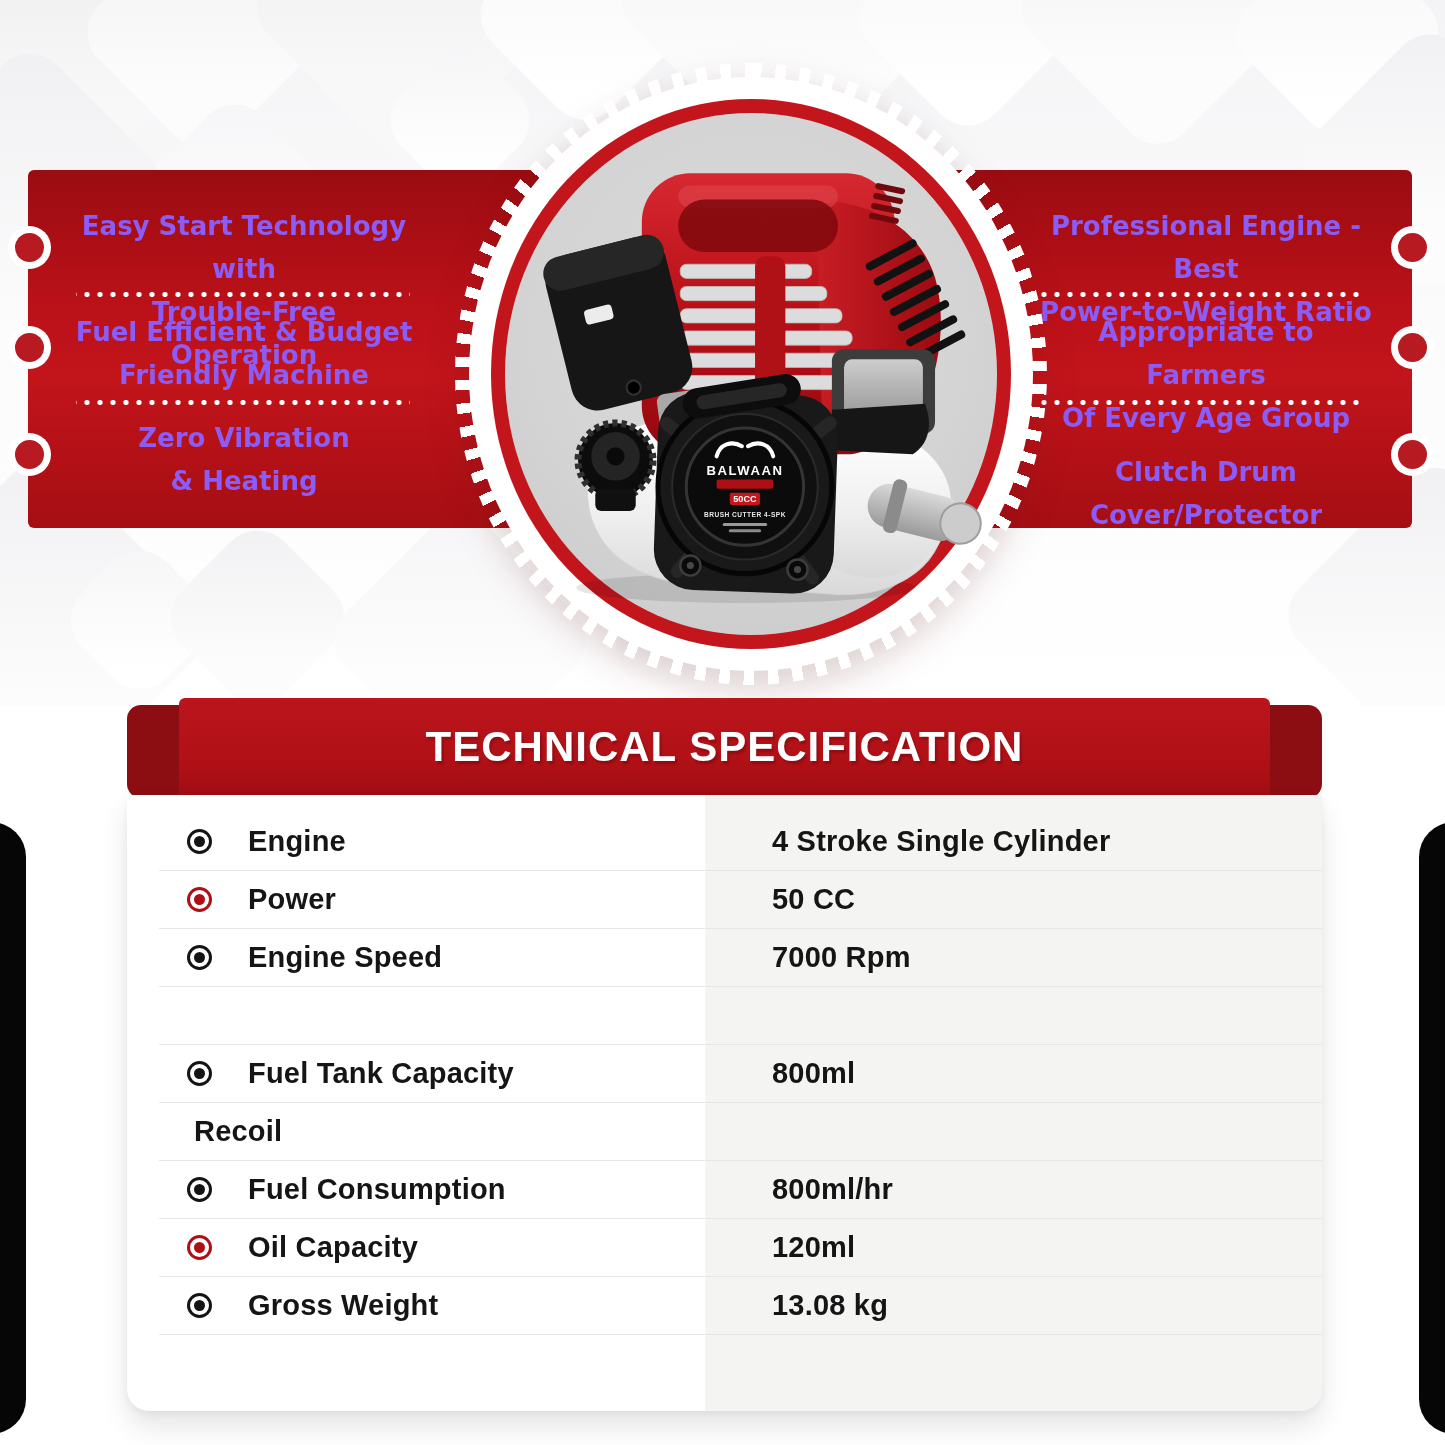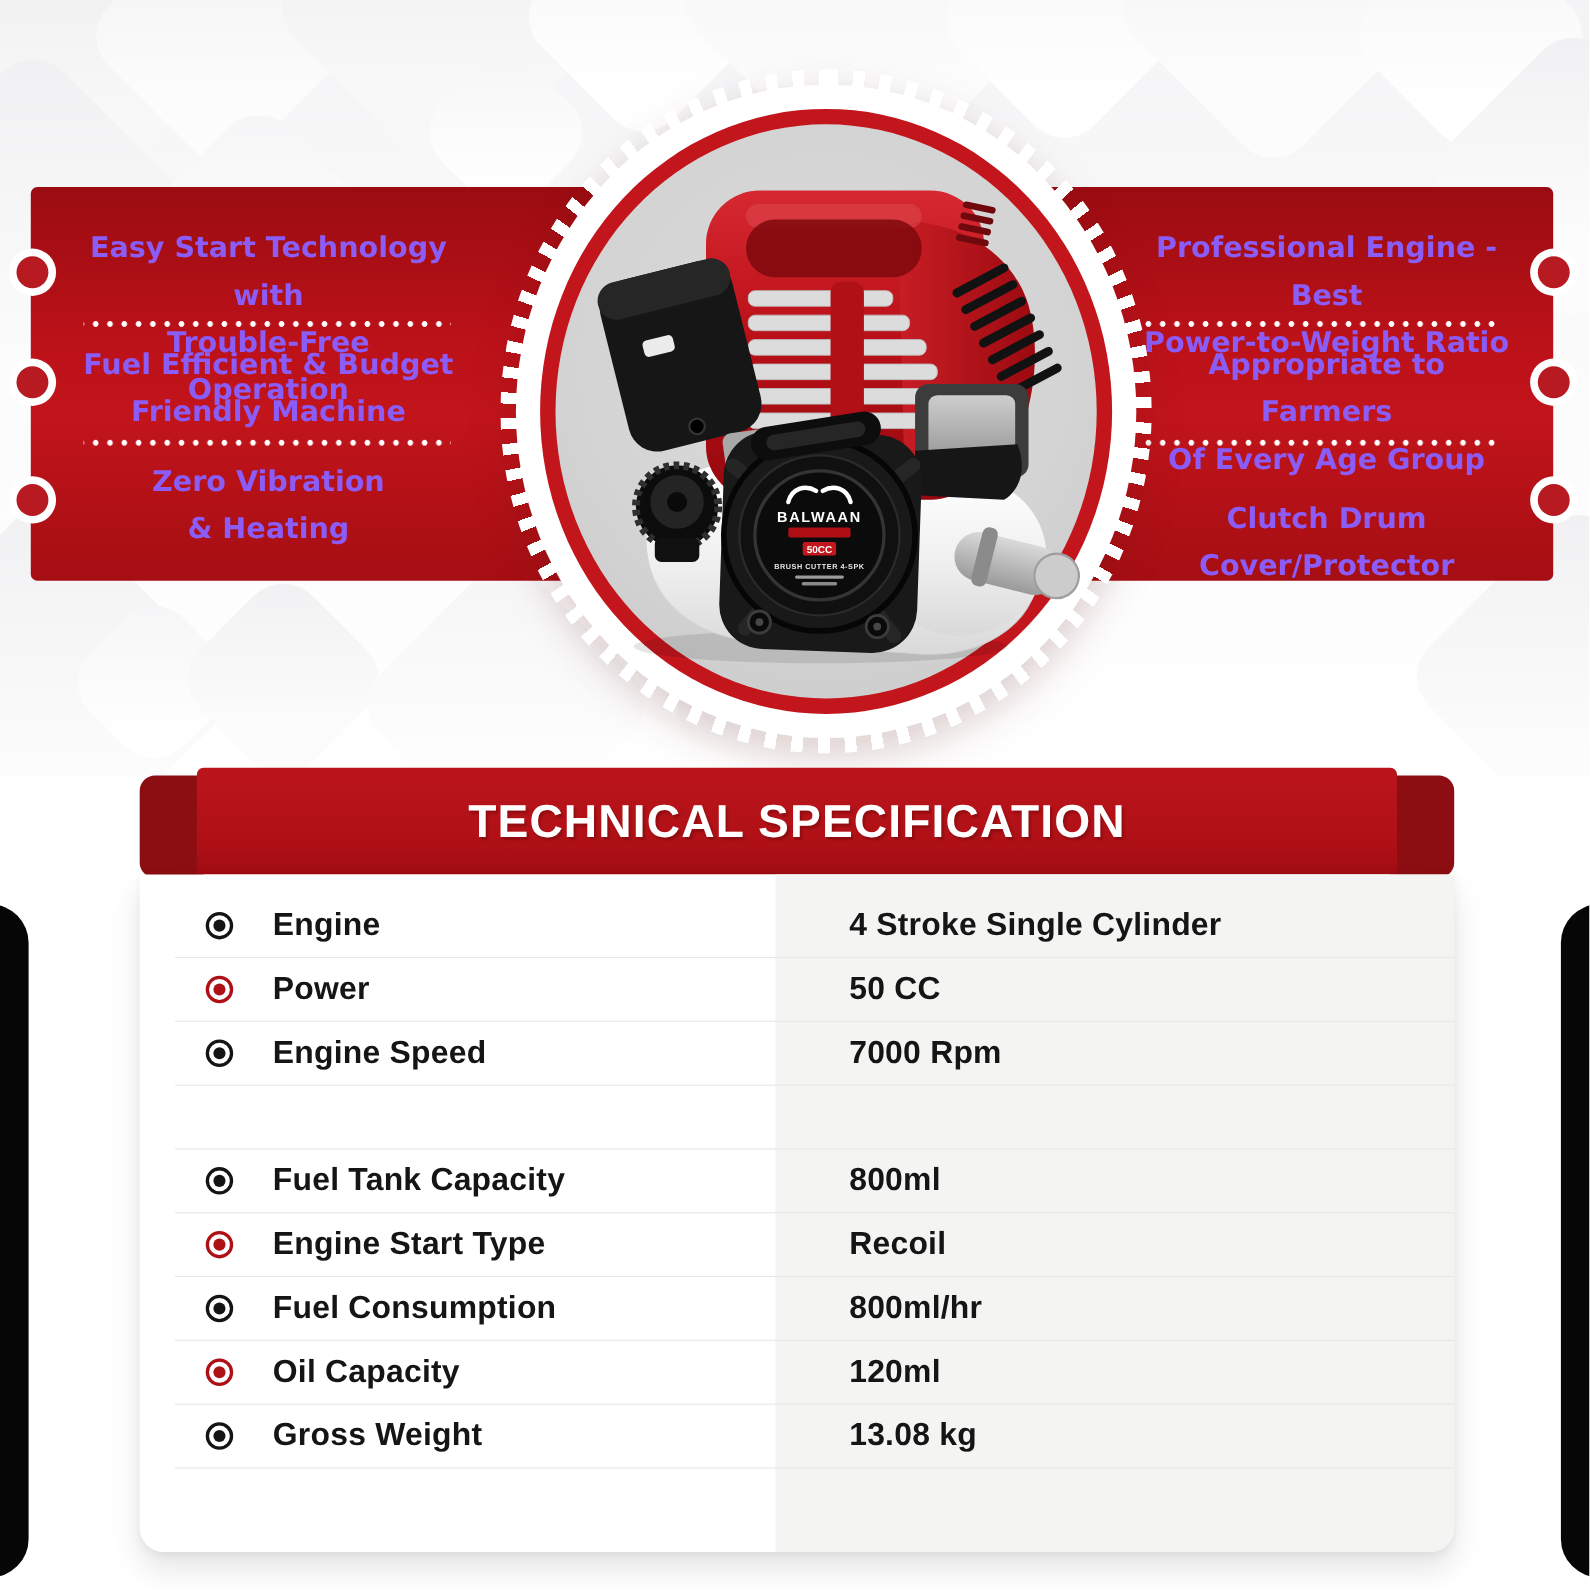--- a/index.html
+++ b/index.html
@@ -320,26 +320,20 @@
     <div class="spec-row b-black">
       <div class="cell-label">
         <span class="bullet">
             <i></i>
           </span>
         <span class="label-text">Fuel Tank Capacity</span>
       </div>
       <div class="cell-value">800ml</div>
     </div>
     <div class="spec-row b-red">
-      <div class="cell-label">
-        <span class="bullet">
-            <i></i>
-          </span>
-        <span class="label-text">Engine Start Type</span>
-      </div>
       <div class="cell-value">Recoil</div>
     </div>
     <div class="spec-row b-black">
       <div class="cell-label">
         <span class="bullet">
             <i></i>
           </span>
         <span class="label-text">Fuel Consumption</span>
       </div>
       <div class="cell-value">800ml/hr</div>

